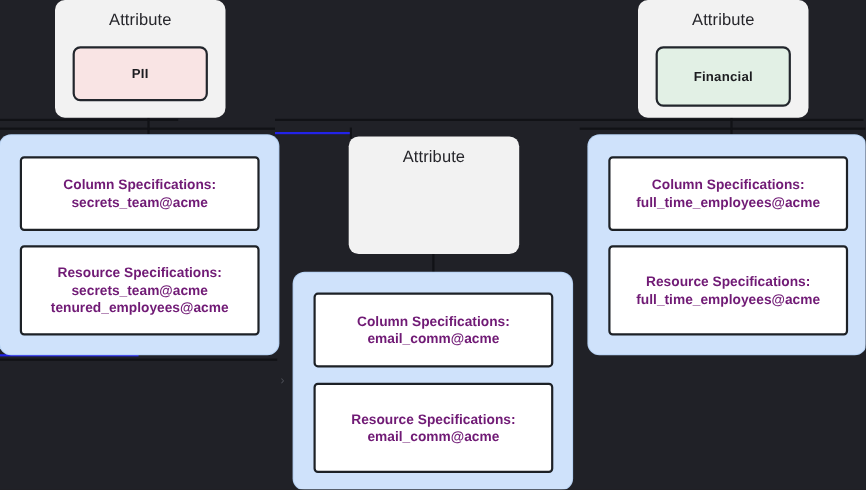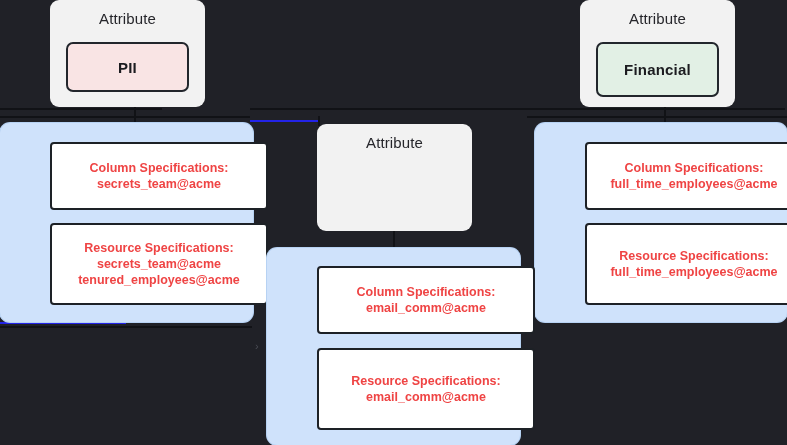--- a/index.html
+++ b/index.html
@@ -49,21 +49,21 @@
     letter-spacing: 0.1px;
   }
   .attr-chip {
     position: absolute;
     border: 2px solid #22262c;
     border-radius: 7px;
     box-sizing: border-box;
     display: flex;
     align-items: center;
     justify-content: center;
-    font-size: 15px;
+    font-size: 12px;
     font-weight: bold;
     color: #1c1c20;
     letter-spacing: 0.2px;
   }
 
   
   .spec-group {
     position: absolute;
     background: #cfe2fb;
     border-radius: 10px;
@@ -74,26 +74,25 @@
     position: absolute;
     background: #ffffff;
     border: 2px solid #1d2126;
     border-radius: 4px;
     box-sizing: border-box;
     display: flex;
     flex-direction: column;
     align-items: center;
     justify-content: center;
     text-align: center;
-    color: #ef4444;
+    color: #701a75;
     font-size: 12.5px;
     font-weight: bold;
     line-height: 16px;
     padding: 4px 6px;
-    margin-left: 32px;
   }
   .spec-box .ln { display: block; white-space: nowrap; }
 
   
   .chevron-mark {
     position: absolute;
     color: #4b4d55;
     font-size: 11px;
     font-family: "Liberation Sans", sans-serif;
     line-height: 1;

